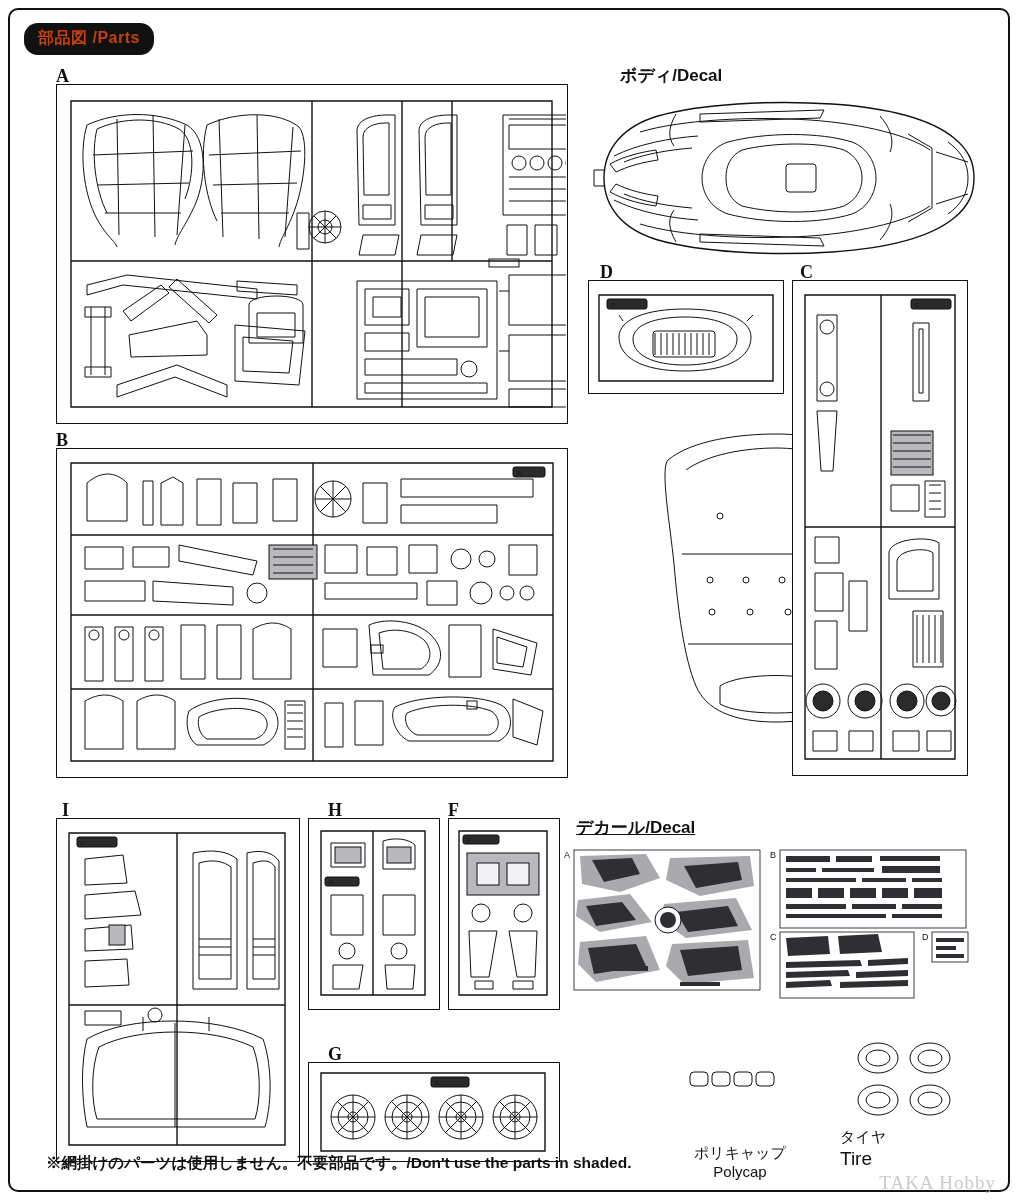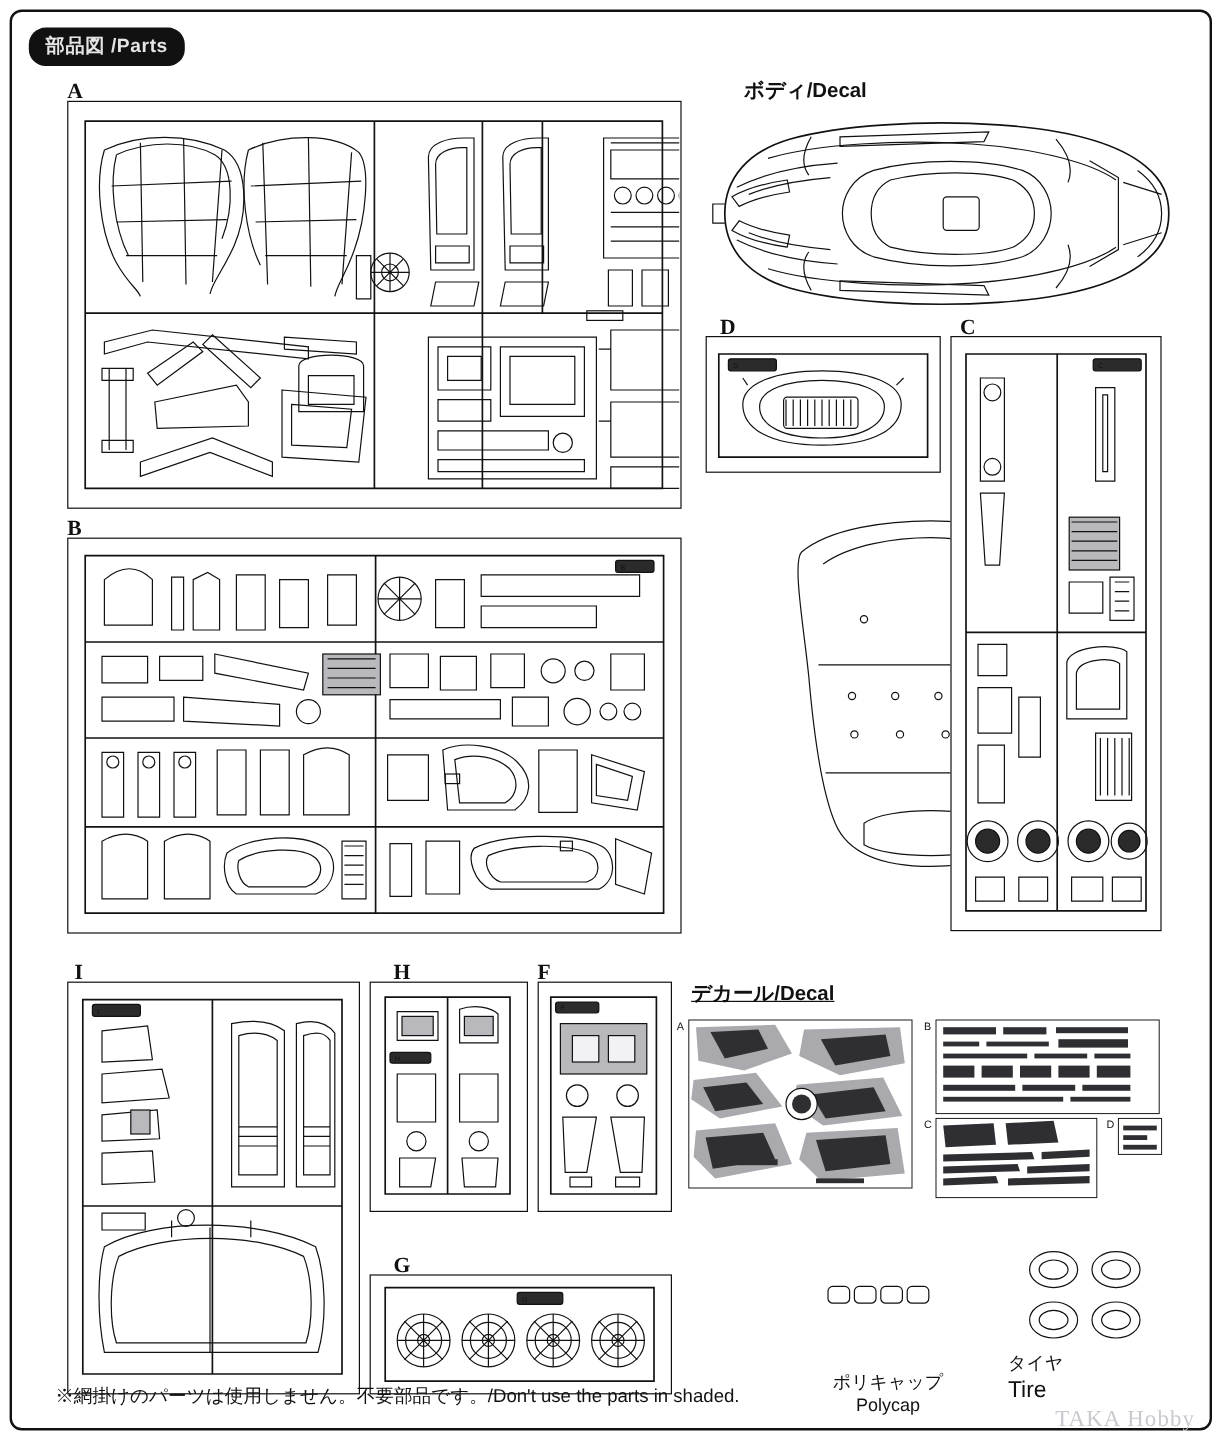--- a/index.html
+++ b/index.html
@@ -23,21 +23,21 @@
     border-radius: 10px;
   }
   
   .header {
     position: absolute;
     left: 24px; top: 22px;
     width: 960px; height: 34px;
     display: flex; align-items: center;
   }
   .header-badge {
-    background: #111; color: #e5e5e5;
+    background: #111; color: #c2410c;
     font-size: 16px; font-weight: bold;
     padding: 5px 14px 6px 14px;
     border-radius: 14px;
     letter-spacing: 0.5px;
     white-space: nowrap;
   }
   .header-note {
     margin-left: 14px;
     font-size: 12.5px;
     color: #111;
@@ -66,21 +66,21 @@
     position: absolute;
     text-align: center;
     font-size: 12.5px;
     color: #111;
     line-height: 1.25;
   }
   .footer-note {
     position: absolute;
     left: 46px; bottom: 26px;
     font-size: 15.5px;
-    font-weight: normal;
+    font-weight: bold;
     color: #111;
   }
   .watermark {
     position: absolute;
     right: 22px; bottom: 6px;
     font-size: 19px;
     color: #c9c9cf;
     font-family: "Liberation Serif", serif;
     letter-spacing: 1px;
     text-align: center;

